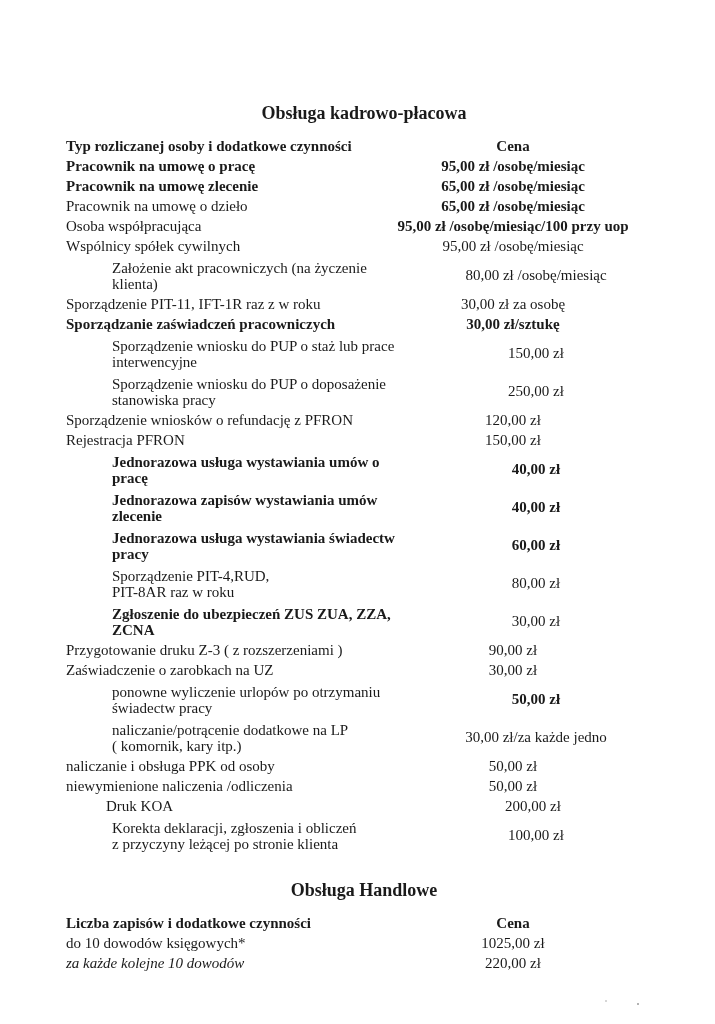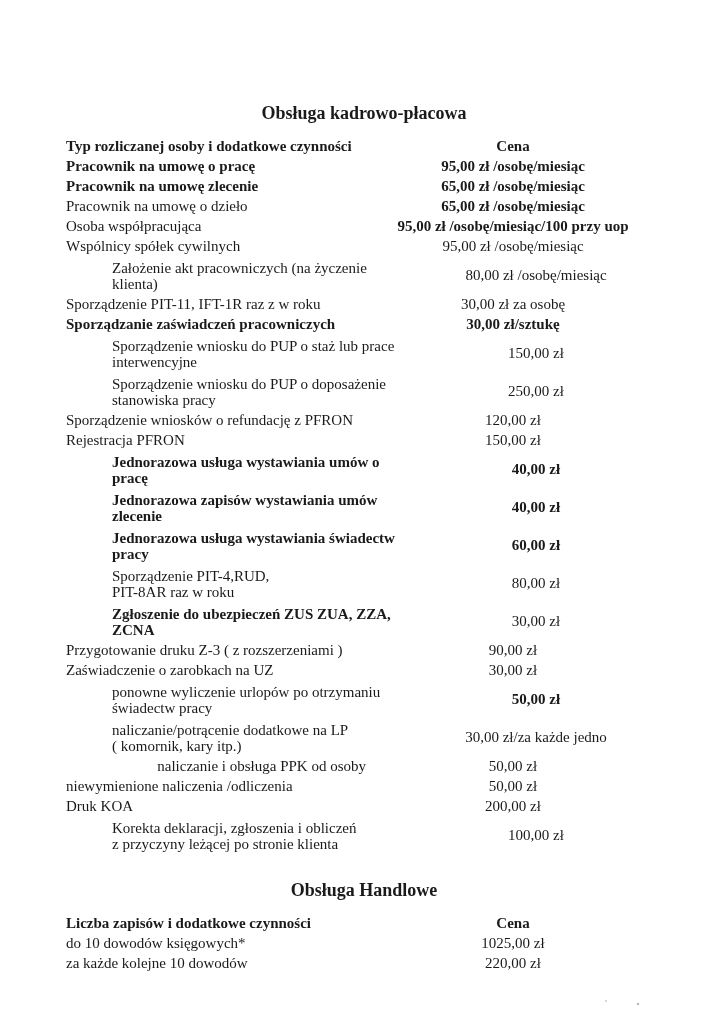--- a/index.html
+++ b/index.html
@@ -147,29 +147,29 @@
       <div class="row double">
         <span class="label" style="white-space: pre-line;">ponowne wyliczenie urlopów po otrzymaniu świadectw pracy</span>
         <span class="price bold">50,00 zł</span>
       </div>
       <div class="row double">
         <span class="label" style="white-space: pre-line;">naliczanie/potrącenie dodatkowe na LP
 ( komornik, kary itp.)</span>
         <span class="price">30,00 zł/za każde jedno</span>
       </div>
       <div class="row single">
-        <span class="label" style="white-space: pre-line; text-align: right;">naliczanie i obsługa PPK od osoby</span>
+        <span class="label" style="white-space: pre-line;">naliczanie i obsługa PPK od osoby</span>
         <span class="price">50,00 zł</span>
       </div>
       <div class="row single">
         <span class="label" style="white-space: pre-line;">niewymienione naliczenia /odliczenia</span>
         <span class="price">50,00 zł</span>
       </div>
       <div class="row single">
-        <span class="label" style="white-space: pre-line;">Druk KOA</span>
+        <span class="label" style="white-space: pre-line; margin-left: 40px;">Druk KOA</span>
         <span class="price">200,00 zł</span>
       </div>
       <div class="row double">
         <span class="label" style="white-space: pre-line;">Korekta deklaracji, zgłoszenia i obliczeń
 z przyczyny leżącej po stronie klienta</span>
         <span class="price">100,00 zł</span>
       </div>
     </div>
 </div>
 
@@ -178,20 +178,20 @@
   <div class="row header-row">
     <span class="label">Liczba zapisów i dodatkowe czynności</span>
     <span class="price">Cena</span>
   </div>
   <div id="rows-1">
       <div class="row single">
         <span class="label" style="white-space: pre-line;">do 10 dowodów księgowych*</span>
         <span class="price">1025,00 zł</span>
       </div>
       <div class="row single">
-        <span class="label" style="white-space: pre-line;">za każde kolejne 10 dowodów</span>
+        <span class="label" style="white-space: pre-line; font-style: italic;">za każde kolejne 10 dowodów</span>
         <span class="price">220,00 zł</span>
       </div>
     </div>
 </div>
 
 <span class="speck" style="left:605px; top:1000px; background:#c8c8c8;"></span>
 <span class="speck" style="left:637px; top:1003px;"></span>
 
 </body></html>

